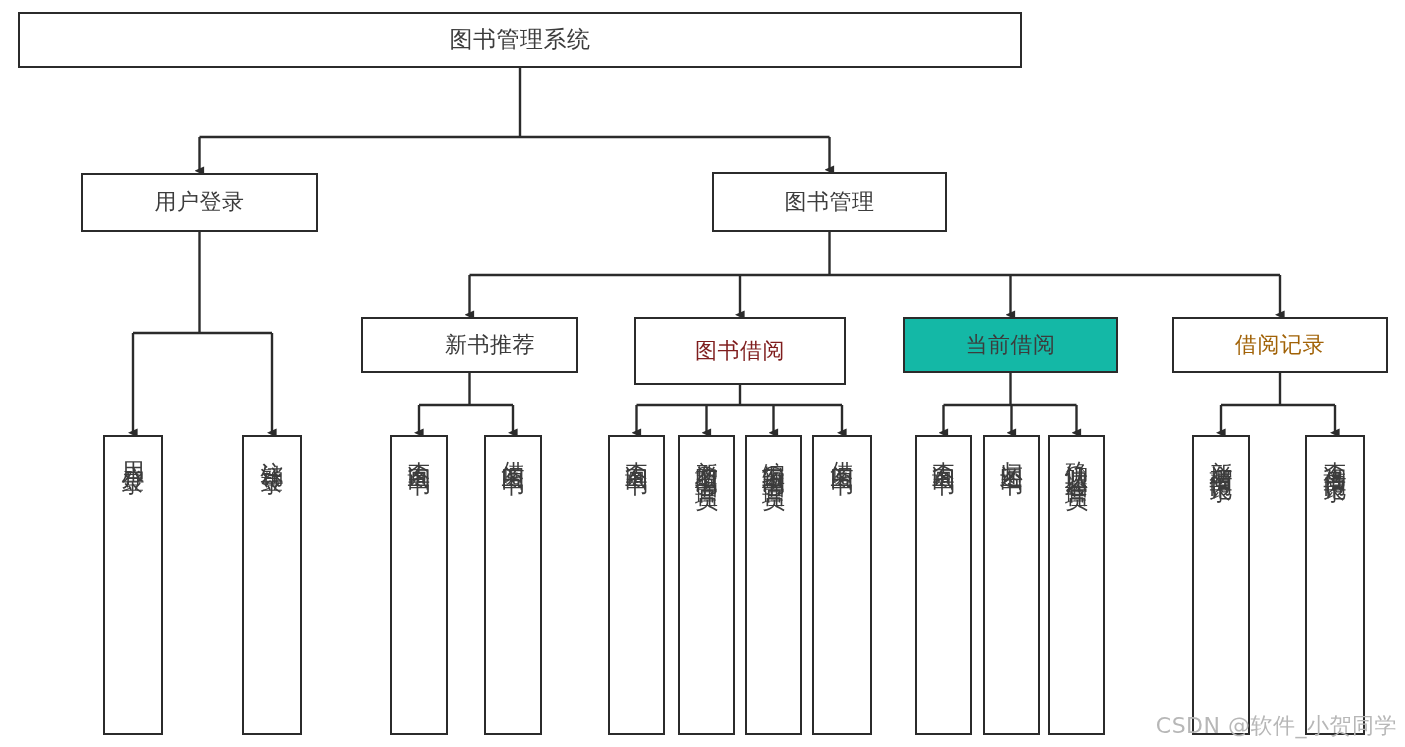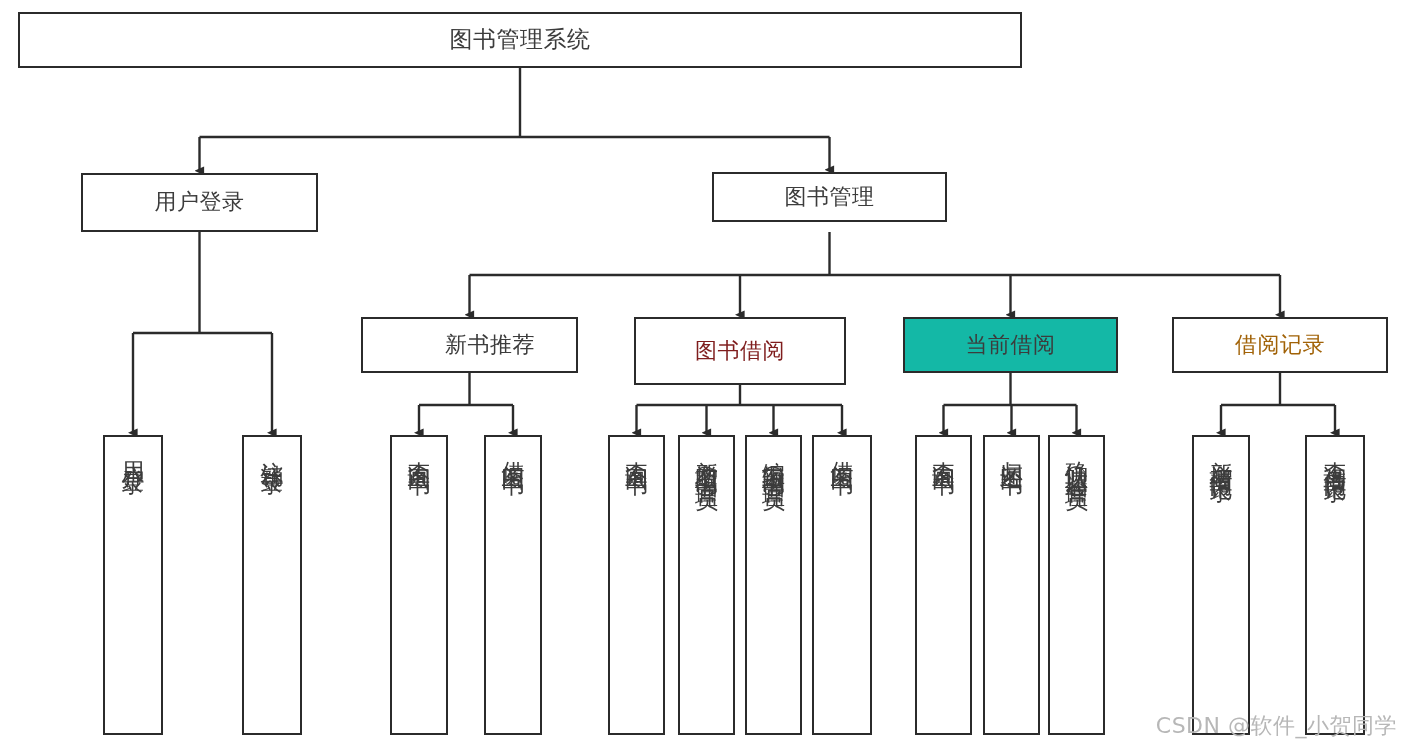--- a/index.html
+++ b/index.html
@@ -118,21 +118,21 @@
       </g>
   </svg>
 
   <div id="nodes-layer">
       <div class="node horizontal root" style="left: 18px; top: 12px; width: 1004px; height: 56px; border-color: rgb(43, 43, 43); background: rgb(255, 255, 255); color: rgb(60, 60, 60);">
         <span class="node-label">图书管理系统</span>
       </div>
       <div class="node horizontal" style="left: 81px; top: 173px; width: 237px; height: 59px; border-color: rgb(43, 43, 43); background: rgb(255, 255, 255); color: rgb(60, 60, 60);">
         <span class="node-label">用户登录</span>
       </div>
-      <div class="node horizontal" style="left: 712px; top: 172px; width: 235px; height: 50px; border-color: rgb(43, 43, 43); background: rgb(255, 255, 255); color: rgb(60, 60, 60);">
+      <div class="node horizontal" style="left: 712px; top: 172px; width: 235px; height: 60px; border-color: rgb(43, 43, 43); background: rgb(255, 255, 255); color: rgb(60, 60, 60);">
         <span class="node-label">图书管理</span>
       </div>
       <div class="node horizontal" style="left: 361px; top: 317px; width: 217px; height: 56px; border-color: rgb(43, 43, 43); background: rgb(255, 255, 255); color: rgb(60, 60, 60); padding-left: 41px;">
         <span class="node-label">新书推荐</span>
       </div>
       <div class="node horizontal" style="left: 634px; top: 317px; width: 212px; height: 68px; border-color: rgb(43, 43, 43); background: rgb(255, 255, 255); color: #7f1d1d;">
         <span class="node-label">图书借阅</span>
       </div>
       <div class="node horizontal" style="left: 903px; top: 317px; width: 215px; height: 56px; border-color: rgb(43, 43, 43); background: #14b8a6; color: rgb(60, 60, 60);">
         <span class="node-label">当前借阅</span>

